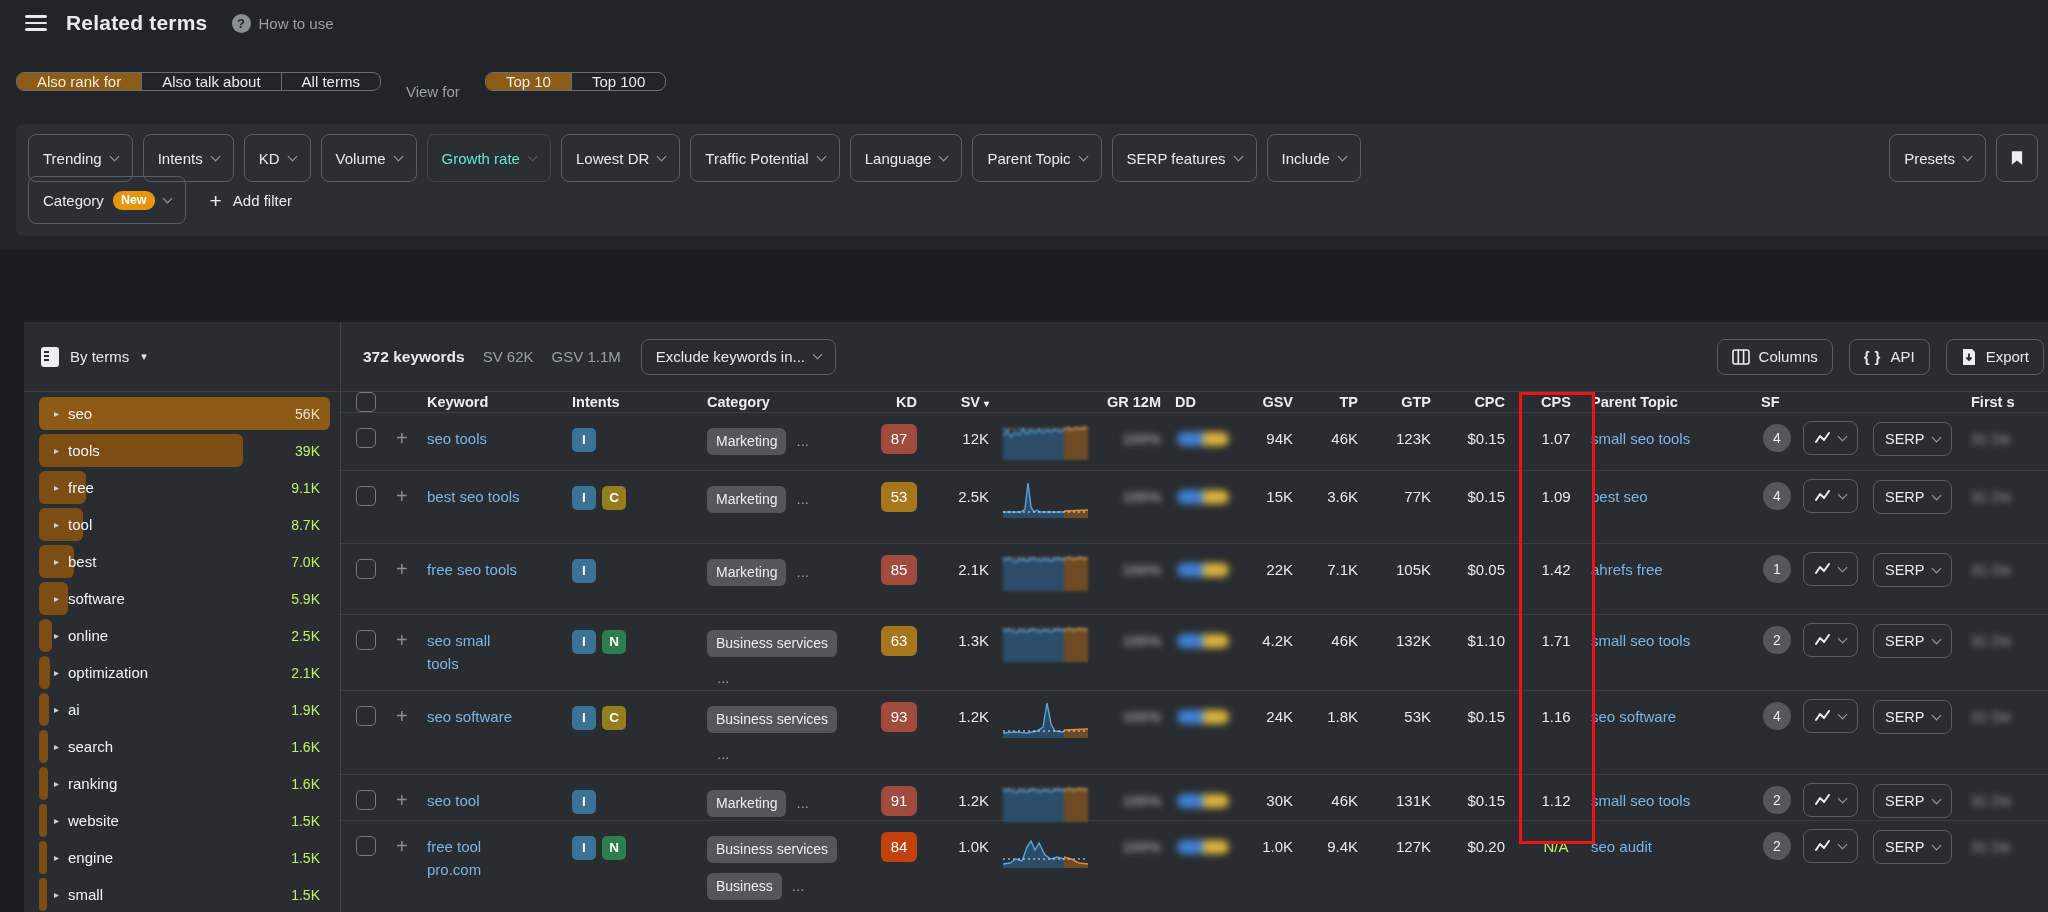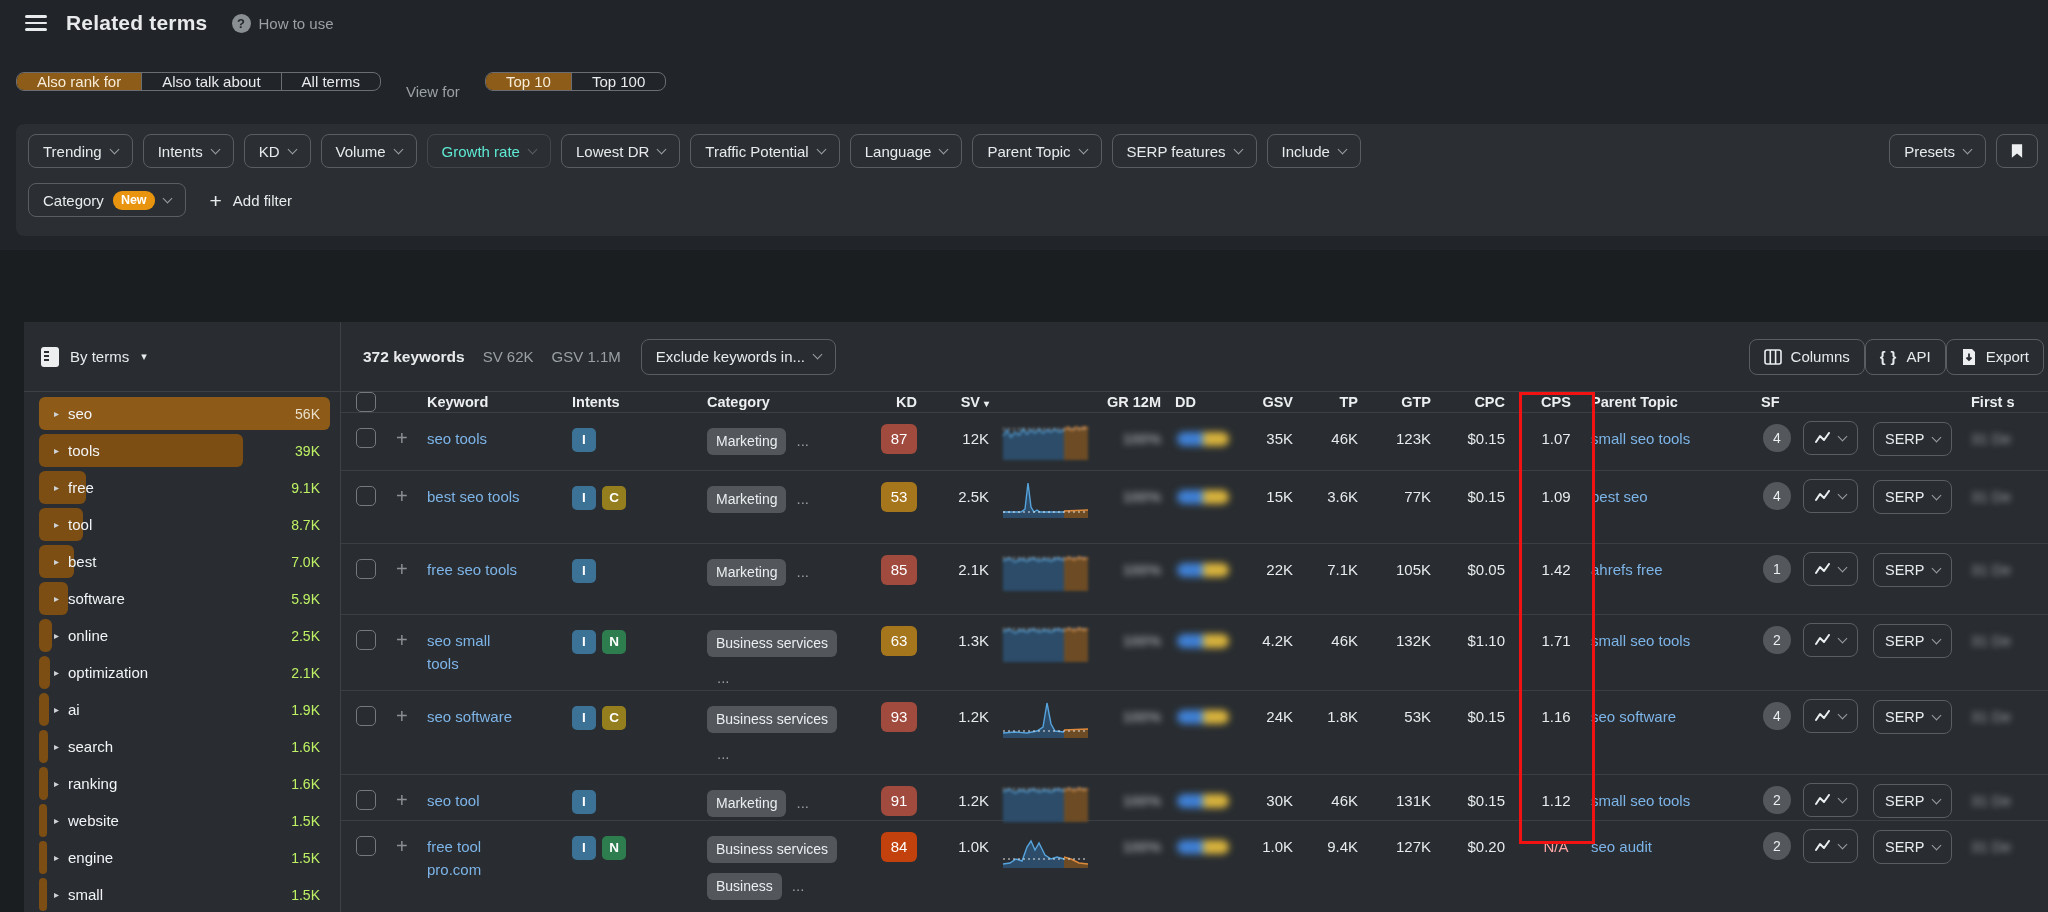--- a/index.html
+++ b/index.html
@@ -23,21 +23,21 @@
     font-size:15px;font-family:inherit;cursor:pointer}
   .seg:first-child{border-left:none}
   .seg.active{background:#8d5c18;color:#f7ecd9}
   .view-for{color:#9aa0a6;align-self:center;margin:0 25px}
 
   
   .filter-panel{position:absolute;top:124px;left:16px;right:0;height:112px;background:#2b2f33;border-radius:8px 0 0 8px}
   .filter-row{position:absolute;top:10px;left:12px;display:flex;gap:10px}
   .filter-right{position:absolute;top:10px;right:10px;display:flex;gap:10px}
   .filter-row2{position:absolute;top:58px;left:12px;display:flex;gap:24px;align-items:center;height:36px}
-  .fbtn{display:flex;align-items:center;gap:9px;height:34px;padding:0 14px;background:transparent;
+  .fbtn{display:flex;align-items:center;gap:9px;height:48px;padding:0 14px;background:transparent;
     border:1px solid #5a5e63;border-radius:8px;color:#e8eaec;font-size:15px;font-family:inherit;cursor:pointer}
   .fbtn.disabled{color:#5eead4;border-color:#43474b}
   .fbtn.disabled .chev{border-color:#5a5e63}
   .chev{width:7px;height:7px;border-right:1.6px solid #9aa0a6;border-bottom:1.6px solid #9aa0a6;
     transform:rotate(45deg);margin-top:-4px;flex:none}
   .new-badge{background:#e9940f;color:#fff;font-size:12.5px;font-weight:bold;padding:2.5px 8px;border-radius:9px}
   .add-filter{display:flex;align-items:center;gap:11px;color:#e8eaec;font-size:15px;background:none;border:none;
     font-family:inherit;cursor:pointer}
   .plus-big{font-size:21px;font-weight:400;color:#e8eaec;line-height:1}
   .icon-btn{width:42px;justify-content:center}
@@ -66,21 +66,21 @@
 
   
   .main{flex:1;display:flex;flex-direction:column;min-width:0;overflow:hidden}
   .toolbar{height:70px;flex:none;border-bottom:1px solid #3e4246;display:flex;align-items:center}
   .kw-count{font-weight:bold;font-size:15.5px;margin-left:22px}
   .muted{color:#9aa0a6}
   .toolbar .stat{margin-left:18px}
   .btn{display:flex;align-items:center;gap:9px;height:36px;padding:0 14px;border:1px solid #5a5e63;border-radius:8px;
     background:transparent;color:#e8eaec;font-size:15px;font-family:inherit;cursor:pointer}
   .exclude{margin-left:20px}
-  .toolbar-right{margin-left:auto;margin-right:4px;display:flex;gap:0}
+  .toolbar-right{margin-left:auto;margin-right:4px;display:flex;gap:16px}
   .brace{font-weight:bold;font-size:15px;letter-spacing:1px}
 
   
   .thead,.trow{display:grid;padding-left:14px;
     grid-template-columns:36px 36px 145px 135px 172px 46px 72px 110px 68px 72px 62px 65px 73px 74px 70px 170px 42px 70px 98px 72px}
   .thead{height:38px;align-items:center;font-weight:bold;font-size:14.5px;color:#eceef0}
   .trow{border-top:1px solid #3b3f43;align-items:start;padding-top:15px}
   .hc-kd,.hc-sv{text-align:right;padding-right:8px}
   .hc-gr{text-align:right;padding-right:14px}
   .hc-gsv,.hc-tp,.hc-gtp,.hc-cpc{text-align:right;padding-right:16px}
@@ -100,21 +100,21 @@
     font-size:13.5px;font-weight:bold;color:#fff;margin-right:6px;vertical-align:top}
   .catline{margin-bottom:10px;white-space:nowrap}
   .chip{display:inline-block;background:#53575c;color:#eceef0;border-radius:6px;padding:3px 9px;font-size:14px}
   .dots{color:#9aa0a6;margin-left:10px;cursor:pointer}
   .kd-badge{display:inline-block;min-width:36px;height:30px;line-height:30px;text-align:center;border-radius:6px;
     color:#fff;margin-top:-5px;padding:0 6px}
   .sparkwrap{margin-left:6px;margin-top:-8px;display:inline-block}
   .blur{filter:blur(3px)}
   .gr-val{color:#94989d;font-weight:bold}
   .dd-pill{width:52px;height:14px;border-radius:7px;margin-top:4px;margin-left:2px;filter:blur(3.5px)}
-  .na{color:#fca5a5}
+  .na{color:#bef264}
   .sf-circle{width:28px;height:28px;border-radius:50%;background:#54585c;color:#eceef0;display:flex;align-items:center;
     justify-content:center;font-size:14px;margin-top:-4px;margin-left:2px}
   .mini-btn{display:inline-flex;align-items:center;gap:8px;height:34px;padding:0 11px;border:1px solid #5a5e63;
     border-radius:8px;background:transparent;color:#e8eaec;font-size:14.5px;font-family:inherit;cursor:pointer;margin-top:-7px}
   .fs-val{color:#9a9ea3;white-space:nowrap}
 
   
   .cps-box{position:absolute;left:1519px;top:392px;width:76px;height:452px;border:3px solid #f21212;z-index:8;pointer-events:none}
 </style>
 </head>
@@ -393,21 +393,21 @@
                     <path d="M0 16 L 4 10 L 8 17 L 12 12 L 16 15 L 20 9 L 24 14 L 28 10 L 32 13 L 36 9 L 40 13 L 44 10 L 48 12 L 52 9 L 56 12 L 61 10 L 61 40 L 0 40 Z" fill="#2c4c69"></path>
                     <path d="M0 16 L 4 10 L 8 17 L 12 12 L 16 15 L 20 9 L 24 14 L 28 10 L 32 13 L 36 9 L 40 13 L 44 10 L 48 12 L 52 9 L 56 12 L 61 10" fill="none" stroke="#56a4de" stroke-width="1.4"></path>
                     <path d="M61 10 L 65 7 L 69 10 L 73 7 L 77 9 L 81 7 L 85 8 L 85 40 L 61 40 Z" fill="#6d4c25"></path>
                     <path d="M61 10 L 65 7 L 69 10 L 73 7 L 77 9 L 81 7 L 85 8" fill="none" stroke="#df8a3b" stroke-width="1.4"></path>
                     <line x1="0" y1="9" x2="85" y2="9" stroke="#e2e5e8" stroke-width="1" stroke-dasharray="2 3"></line>
                   </svg></span></div>
               <div class="tc tc-gr"><span class="gr-val blur">100%</span></div>
               <div class="tc tc-dd">
                 <div class="dd-pill" style="background: linear-gradient(90deg, rgb(63, 128, 212) 0%, rgb(63, 128, 212) 45%, rgb(216, 179, 60) 55%, rgb(216, 179, 60) 100%);"></div>
               </div>
-              <div class="tc tc-gsv">35K</div>
+              <div class="tc tc-gsv">94K</div>
               <div class="tc tc-tp">46K</div>
               <div class="tc tc-gtp">123K</div>
               <div class="tc tc-cpc">$0.15</div>
               <div class="tc tc-cps"><span>1.07</span></div>
               <div class="tc tc-parent"><span class="link">small seo tools</span></div>
               <div class="tc tc-sf">
                 <div class="sf-circle">4</div>
               </div>
               <div class="tc tc-chart"><button class="mini-btn">
                   <svg width="16" height="12" viewBox="0 0 16 12">

